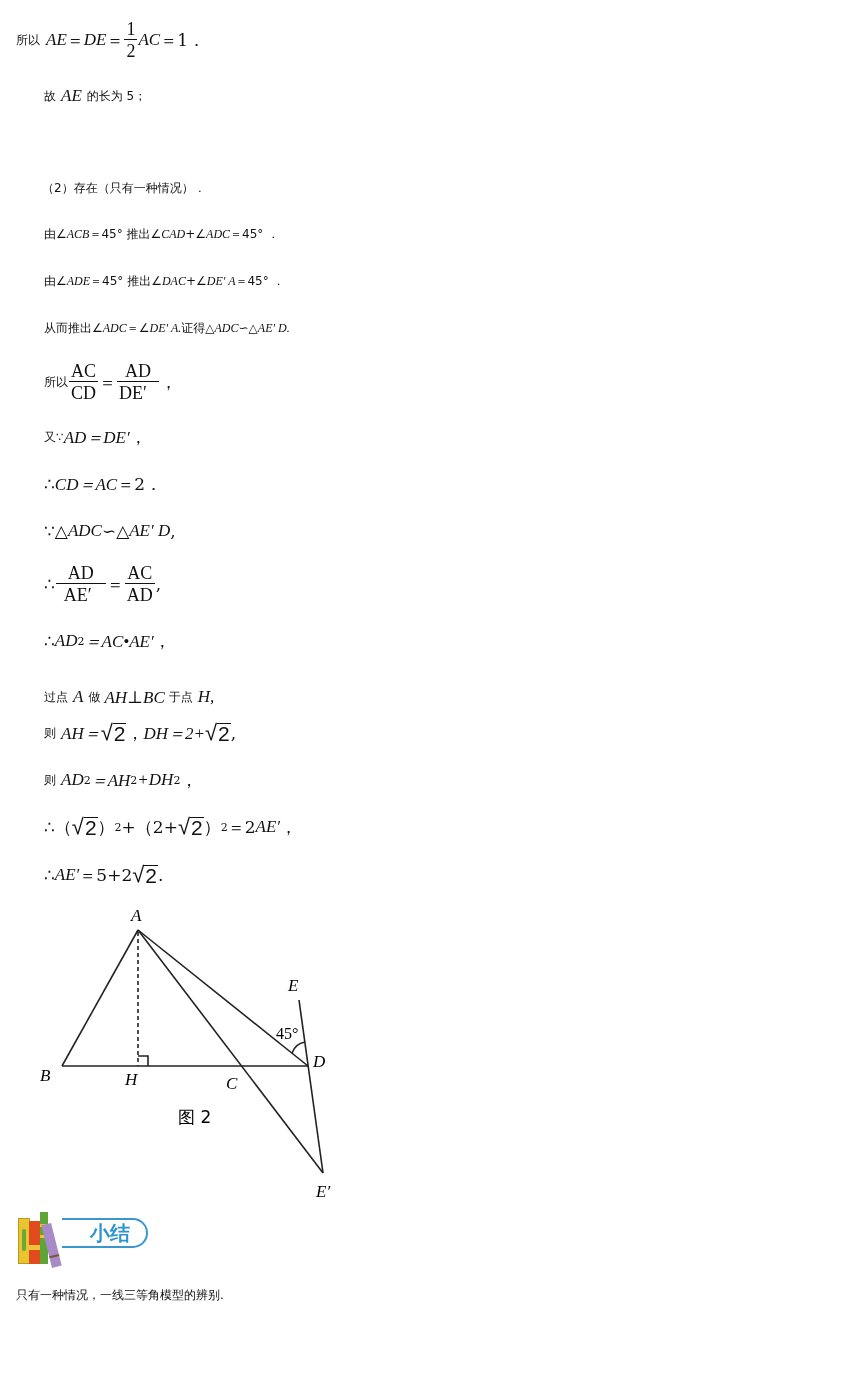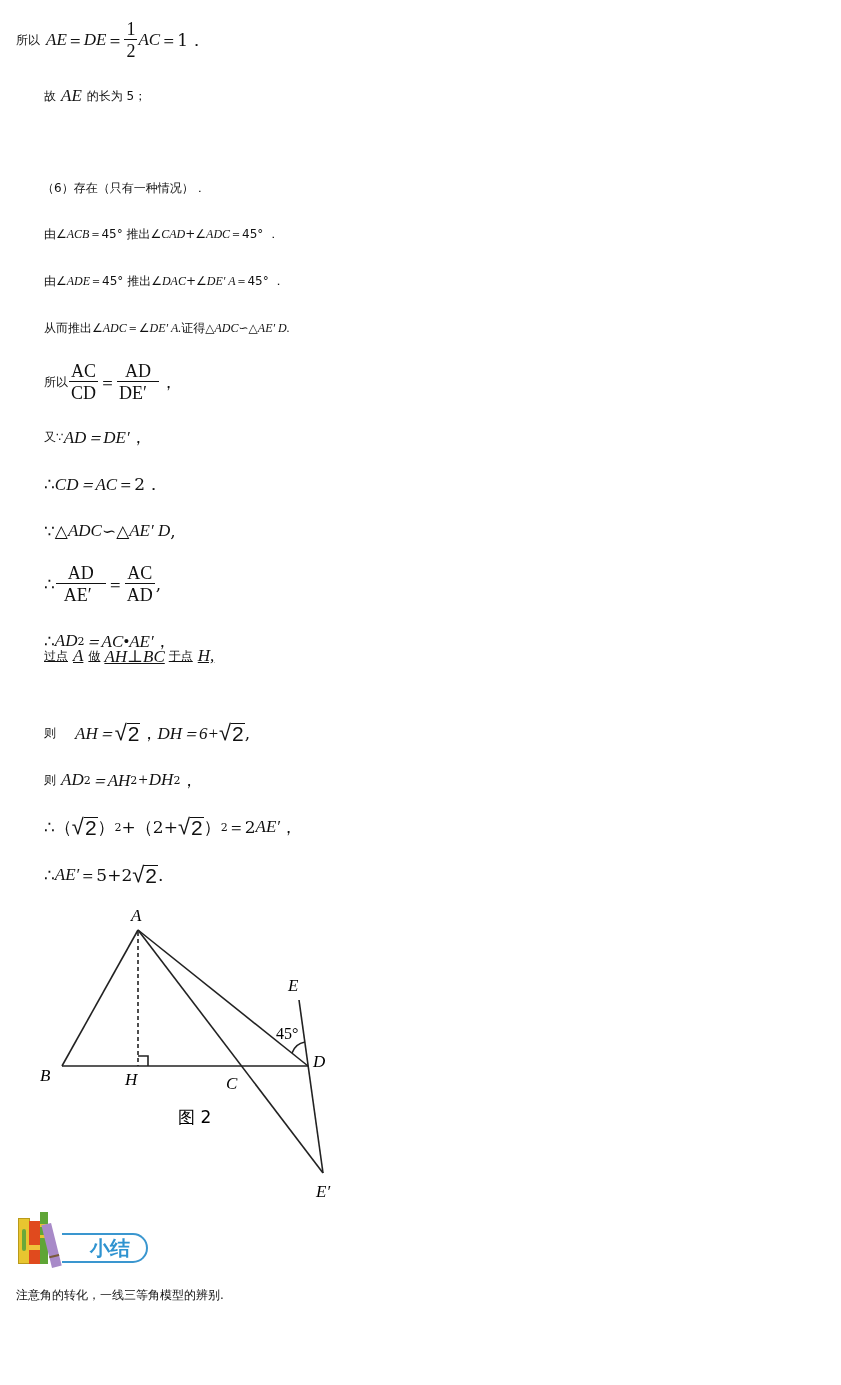--- a/index.html
+++ b/index.html
@@ -13,21 +13,21 @@
   .cn { font-family: "DejaVu Sans", sans-serif; font-size: 12px; }
   .frac { display: inline-flex; flex-direction: column; align-items: center; vertical-align: middle; margin: 0 1px; font-family: "Liberation Serif", serif; font-size: 18px; }
   .frac .num { padding: 0 2px; line-height: 20px; }
   .frac .den { padding: 0 2px; border-top: 1.3px solid #111; line-height: 22px; }
   .sqrt { display: inline-flex; align-items: flex-end; font-family: "Liberation Sans", sans-serif; font-size: 21px; }
   .sqrt .rad { font-size: 22px; line-height: 22px; }
   .sqrt .arg { border-top: 1.4px solid #111; line-height: 20px; padding: 0 1px; }
   sup { font-size: 11px; }
   .badge { position: absolute; left: 18px; top: 1214px; width: 132px; height: 56px; }
   .badge-pill {
-    position: absolute; left: 44px; top: 19px; width: 86px; height: 30px;
+    position: absolute; left: 44px; top: 4px; width: 86px; height: 30px;
     border: 2px solid #3a96cf; border-left: none; border-radius: 0 16px 16px 0;
     display: flex; align-items: center; padding-left: 28px; box-sizing: border-box;
     color: #2f93d0; font-family: "DejaVu Sans", sans-serif; font-size: 20px; font-weight: bold;
   }
   .book { position: absolute; bottom: 6px; }
   svg text { font-family: "Liberation Serif", serif; }
 </style>
 </head>
 <body>
 
@@ -45,21 +45,21 @@
   <span>＝1．</span>
 </div>
 
 <div class="line" style="left:44px; top:84px; height:24px;">
   <span class="cn">故</span>
   <span class="i" style="margin:0 5px">AE</span>
   <span class="cn">的长为 5；</span>
 </div>
 
 <div class="line cn" style="left:42px; top:176px; height:24px;">
-  <span>（6）存在（只有一种情况）．</span>
+  <span>（2）存在（只有一种情况）．</span>
 </div>
 
 <div class="line cn" style="left:44px; top:222px; height:24px;">
   <span>由∠</span>
     <span class="i">ACB</span>
     <span>＝45°  推出∠</span>
     <span class="i">CAD</span>
     <span>+∠</span>
     <span class="i">ADC</span>
     <span>＝45°  ．</span>
@@ -135,38 +135,38 @@
 </div>
 
 <div class="line" style="left:44px; top:628px; height:26px;">
   <span>∴</span>
     <span class="i">AD</span>
     <sup>2</sup>
     <span class="i">＝AC•AE′</span>
     <span>  ，</span>
 </div>
 
-<div class="line" style="left:44px; top:644px; height:24px;text-decoration:underline;">
+<div class="line" style="left:44px; top:685px; height:24px;">
   <span class="cn">过点</span>
     <span class="i" style="margin:0 5px">A</span>
     <span class="cn">做</span>
     <span class="i" style="margin:16px 4px">AH⊥BC</span>
     <span class="cn">于点</span>
     <span class="i" style="margin-left:5px">H,</span>
 </div>
 
 <div class="line" style="left:44px; top:718px; height:30px;">
   <span class="cn">则</span>
-  <span class="i" style="margin-left:19px">AH＝</span>
+  <span class="i" style="margin-left:5px">AH＝</span>
   <span class="sqrt">
       <span class="rad">√</span>
       <span class="arg">2</span>
     </span>
   <span>，</span>
-  <span class="i">DH＝6+</span>
+  <span class="i">DH＝2+</span>
   <span class="sqrt">
       <span class="rad">√</span>
       <span class="arg">2</span>
     </span>
   <span>,</span>
 </div>
 
 <div class="line" style="left:44px; top:766px; height:28px;">
   <span class="cn">则</span>
   <span class="i" style="margin-left:5px">AD</span>
@@ -244,14 +244,14 @@
   <div class="book" style="left:22px; width:8px; height:52px; background:#5fa536;">
       <div style="height:3px;margin-top:12px;background:#e8c530;"></div>
       <div style="height:3px;margin-top:8px;background:#e8c530;"></div>
     </div>
   <div class="book" style="left:34px; width:10px; height:44px; background:#a88ac8; transform:rotate(-14deg); transform-origin:bottom left; bottom:2px;">
       <div style="height:2px;margin-top:32px;background:#7a5a3a;"></div>
     </div>
 </div>
 
 <div class="line cn" style="left:16px; top:1283px; height:24px;">
-  <span>注意角的转化，一线三等角模型的辨别.</span>
+  <span>只有一种情况，一线三等角模型的辨别.</span>
 </div>
 
 </body></html>

